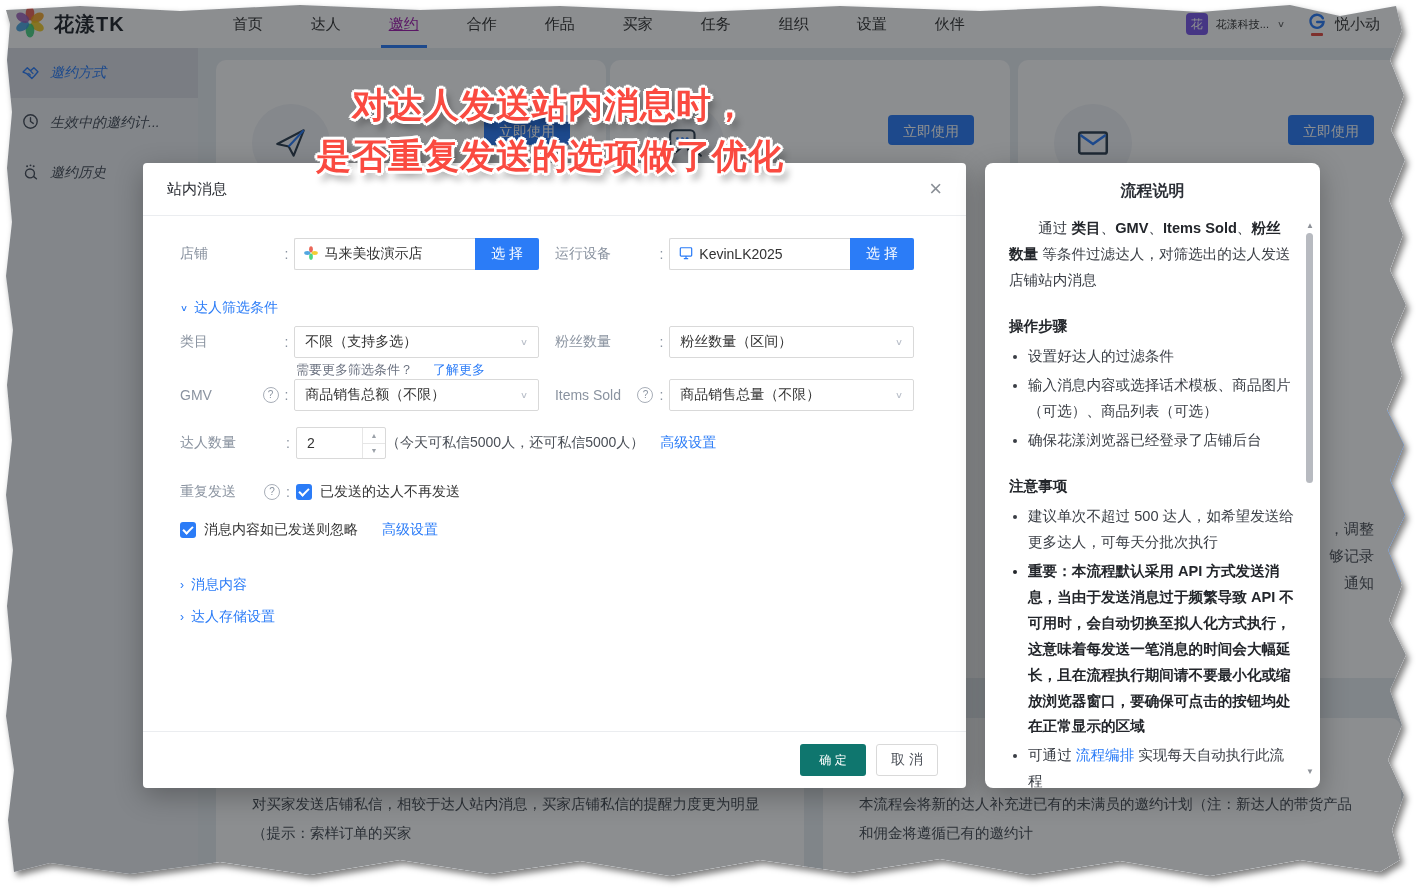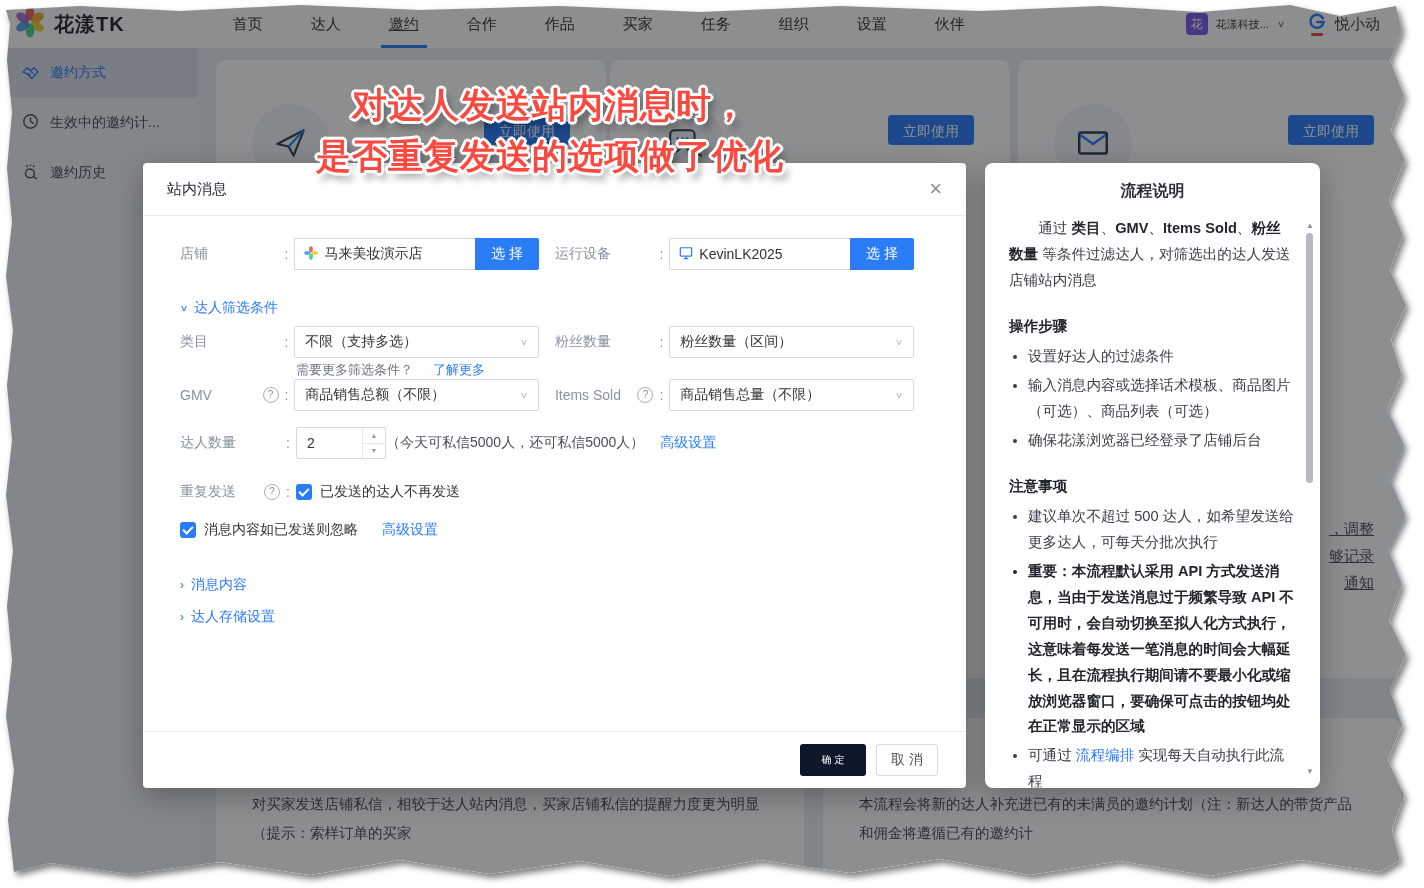--- a/index.html
+++ b/index.html
@@ -7,44 +7,44 @@
   .stage{position:relative;width:1424px;height:888px;background:#fff;}
   .torn-wrap{position:absolute;inset:0;filter:drop-shadow(3px 4px 3px rgba(0,0,0,.5));}
   .page{position:absolute;inset:0;background:#e9edf2;overflow:hidden;
     clip-path:polygon(6px 10px,80px 6px,180px 11px,300px 5px,420px 10px,560px 6px,700px 12px,840px 6px,980px 11px,1100px 6px,1200px 12px,1290px 5px,1340px 16px,1396px 6px,1402px 30px,1390px 60px,1404px 95px,1391px 130px,1405px 160px,1389px 200px,1403px 235px,1390px 270px,1406px 305px,1391px 340px,1402px 375px,1387px 410px,1404px 445px,1390px 480px,1405px 515px,1388px 550px,1402px 585px,1389px 620px,1406px 655px,1390px 690px,1402px 725px,1388px 760px,1404px 795px,1392px 830px,1400px 860px,1380px 872px,1300px 860px,1210px 876px,1120px 861px,1030px 875px,940px 859px,850px 873px,760px 860px,670px 876px,580px 861px,490px 874px,400px 860px,310px 875px,220px 862px,130px 874px,50px 863px,14px 872px,8px 820px,14px 770px,6px 716px,12px 660px,7px 606px,13px 550px,6px 495px,12px 440px,7px 385px,13px 330px,6px 276px,12px 222px,7px 168px,12px 112px,7px 60px,10px 24px);}
   
   .topnav{position:absolute;left:0;top:0;width:100%;height:48px;background:#fff;display:flex;align-items:center;z-index:1;}
   .brand{display:flex;align-items:center;gap:8px;padding-left:14px;}
   .brand-name{font-size:20px;font-weight:bold;color:#1f2329;letter-spacing:1px;}
   .nav-menu{display:flex;margin-left:84px;height:48px;}
   .nav-item{width:78px;text-align:center;line-height:48px;font-size:15px;color:#333;position:relative;cursor:pointer;}
-  .nav-item.active{color:#404040;text-decoration:underline;}
+  .nav-item.active{color:#a21caf;text-decoration:underline;}
   .nav-item.active::after{content:"";position:absolute;left:16px;right:16px;bottom:0;height:3px;background:#2b7cf7;}
   .nav-right{margin-left:auto;display:flex;align-items:center;gap:8px;padding-right:44px;}
   .org-badge{width:22px;height:22px;border-radius:4px;background:#7a57e8;color:#fff;font-size:12px;display:inline-flex;align-items:center;justify-content:center;}
   .org-name{font-size:11px;color:#333;max-width:96px;overflow:hidden;white-space:nowrap;text-overflow:ellipsis;}
   .chev{font-size:11px;color:#666;transform:scaleY(.8);}
   .user-logo{margin-left:14px;display:inline-flex;flex-direction:column;align-items:center;}
   .user-logo .mini-red{width:12px;height:3px;background:#e54b42;margin-top:1px;border-radius:1px;}
   .user-name{font-size:15px;color:#333;}
   
-  .sidebar{position:absolute;left:0;top:48px;width:198px;height:840px;background:#eef0f3;z-index:1;}
+  .sidebar{position:absolute;left:0;top:48px;width:198px;height:840px;background:#eef0f3;z-index:1;font-style:italic;}
   .side-item{height:50px;display:flex;align-items:center;padding-left:22px;gap:11px;font-size:14px;color:#454c59;cursor:pointer;}
   .side-item svg{flex:0 0 auto;}
   .side-item.active{background:#dcdfe6;color:#2b7cf7;}
   
   .content{position:absolute;left:198px;top:48px;right:0;bottom:0;background:#e9edf2;}
   .bgcard{position:absolute;background:#fff;border-radius:10px;}
   .c1{left:18px;top:12px;width:390px;height:618px;}
   .c2{left:412px;top:12px;width:400px;height:618px;}
   .c3{left:820px;top:12px;width:392px;height:618px;}
   .circle{position:absolute;left:36px;top:44px;width:78px;height:78px;border-radius:50%;background:#f1f3f7;display:flex;align-items:center;justify-content:center;}
   .use-btn{position:absolute;right:36px;top:55px;width:86px;height:30px;background:#2b7cf7;color:#fff;font-size:14px;border:none;border-radius:4px;line-height:30px;text-align:center;cursor:pointer;}
   .use-btn.b2{top:350px;}
-  .frag-lines{position:absolute;right:36px;top:455px;text-align:right;font-size:15px;color:#4d5158;line-height:27px;text-decoration:underline;}
+  .frag-lines{position:absolute;right:36px;top:455px;text-align:right;font-size:15px;color:#4d5158;line-height:27px;}
   .b1{left:18px;top:670px;width:588px;height:172px;}
   .b2{left:625px;top:670px;width:578px;height:172px;}
   .bgtext{padding:72px 36px 0 36px;font-size:14.5px;color:#474d55;line-height:29px;}
   
   .overlay{position:absolute;inset:0;background:rgba(15,18,22,.48);z-index:5;}
   
   .modal{position:absolute;left:143px;top:163px;width:823px;height:625px;background:#fff;border-radius:4px;box-shadow:0 8px 28px rgba(0,0,0,.28);z-index:10;}
   .m-head{height:52px;border-bottom:1px solid #ebedf0;display:flex;align-items:center;padding:0 24px;font-size:15px;color:#2a2d33;}
   .m-close{margin-left:auto;font-size:22px;color:#8a8f96;cursor:pointer;line-height:1;}
   .m-body{padding:22px 52px 0 37px;font-size:14px;color:#333;}
@@ -71,21 +71,21 @@
   .dhint{color:#4a4f57;}
   .ml16{margin-left:16px;}
   .cb{width:16px;height:16px;background:#2b7cf7;border-radius:3px;position:relative;flex:0 0 auto;cursor:pointer;}
   .cb::after{content:"";position:absolute;left:5px;top:2px;width:4px;height:8px;border:solid #fff;border-width:0 2px 2px 0;transform:rotate(45deg);}
   .cbl{margin-left:8px;color:#333;}
   .cb2row{}
   .cb2row .link{margin-left:24px;}
   .sec{color:#2b7cf7;font-size:14px;display:flex;align-items:center;gap:7px;cursor:pointer;height:20px;}
   .schev{font-size:12px;}
   .m-foot{position:absolute;left:0;right:0;bottom:0;height:57px;border-top:1px solid #ebedf0;display:flex;align-items:center;justify-content:flex-end;gap:10px;padding-right:28px;box-sizing:border-box;}
-  .btn-pri{min-width:66px;height:32px;background:#0f172a;color:#fff;border:none;border-radius:3px;font-size:10px;cursor:pointer;}
+  .btn-pri{min-width:66px;height:32px;background:#0f766e;color:#fff;border:none;border-radius:3px;font-size:12px;cursor:pointer;}
   .btn-def{min-width:62px;height:32px;background:#fff;color:#4a4f57;border:1px solid #d9d9d9;border-radius:3px;font-size:14px;cursor:pointer;}
   
   .panel{position:absolute;left:985px;top:163px;width:335px;height:625px;background:#fff;border-radius:8px;box-shadow:0 8px 28px rgba(0,0,0,.28);z-index:10;overflow:hidden;}
   .panel h3{margin:18px 0 4px;text-align:center;font-size:16px;color:#2b2f36;font-weight:600;}
   .p-body{padding:4px 26px 0 24px;font-size:14.6px;color:#3a3e45;line-height:1.78;}
   .p-intro{margin:6px 0 0;text-indent:2em;}
   .p-body b{color:#23262b;}
   .p-body h4{margin:20px 0 4px;font-size:14.6px;color:#23262b;}
   .p-body ul{margin:4px 0 0;padding-left:19px;}
   .p-body li{margin:3px 0;}

